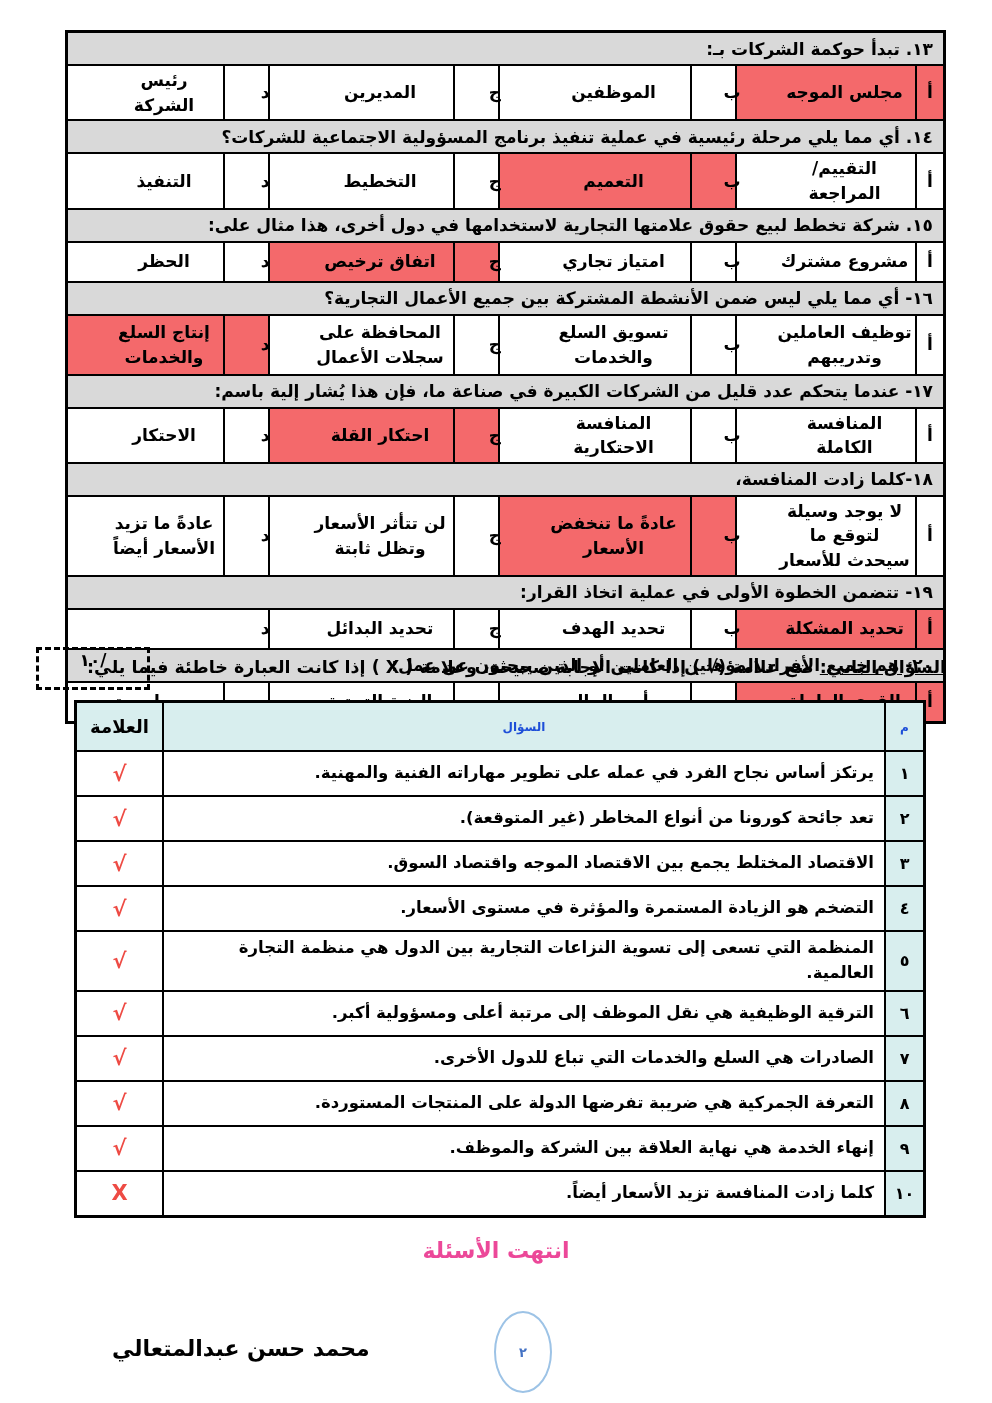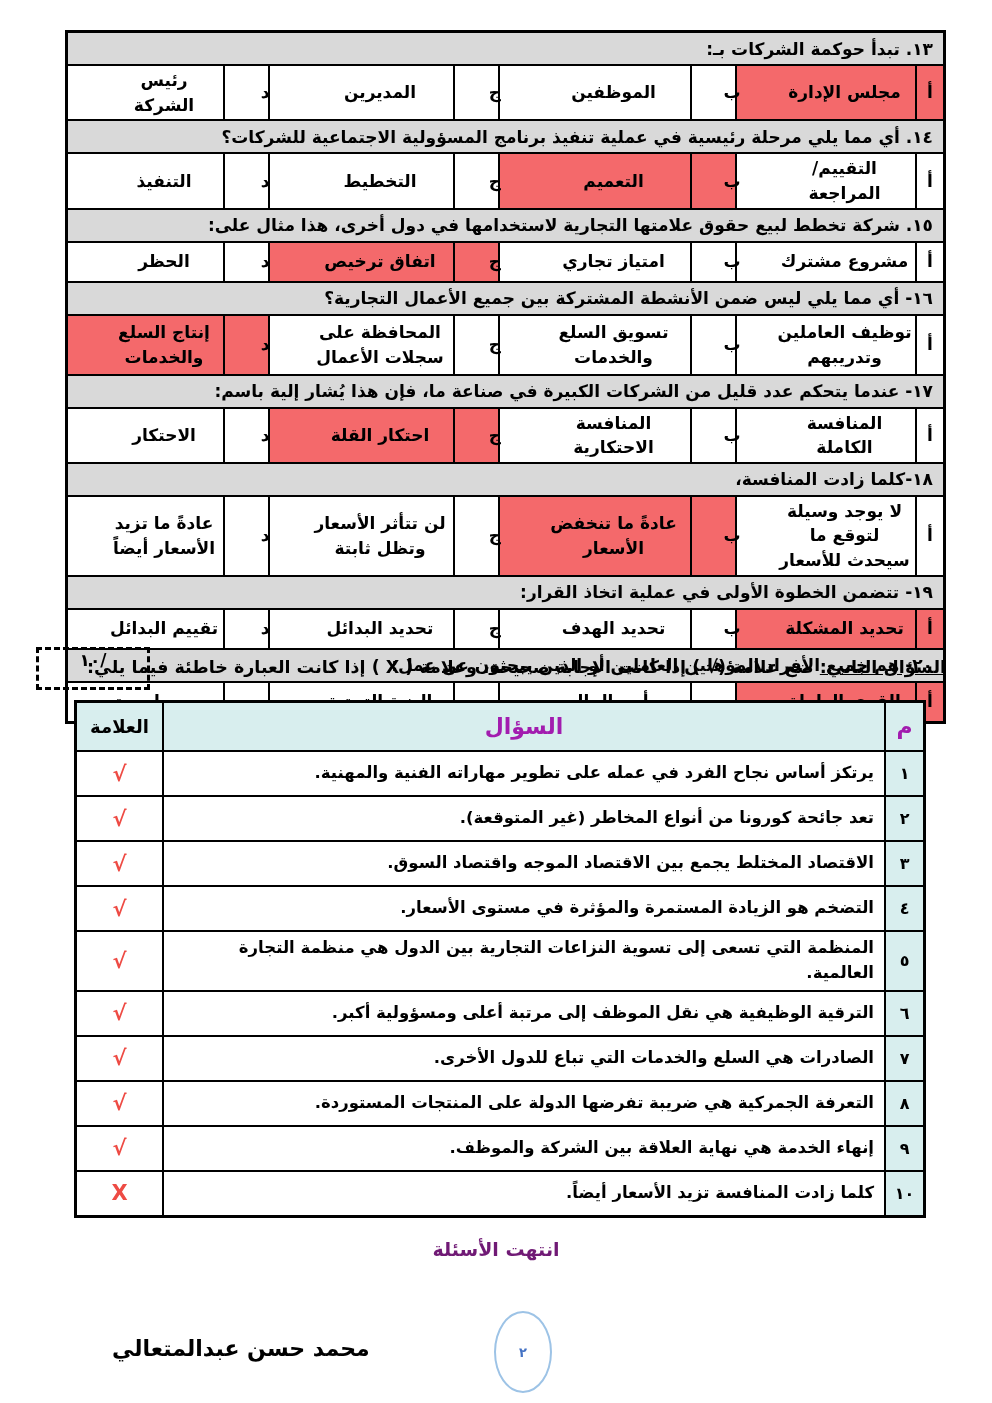--- a/index.html
+++ b/index.html
@@ -68,21 +68,21 @@
     width: 852px;
     border: 3px solid #000;
     background: #fff;
   }
   .tf-row { display: flex; min-height: 45px; }
   .tf-row + .tf-row { border-top: 2px solid #000; }
   .tf-row > div + div { border-right: 2px solid #000; }
   .tf-head { background: #d8eeee; min-height: 47px; }
   .tf-head > div {
     display: flex; align-items: center; justify-content: center;
-    font-weight: bold; font-size: 22px; color: #a21caf;
+    font-weight: bold; font-size: 12px; color: #1d4ed8;
   }
   .tf-num {
     width: 37px; background: #d8eeee;
     display: flex; align-items: center; justify-content: center;
     font-weight: bold; font-size: 16px; color: #000;
   }
   .tf-q {
     flex: 1; background: #fff;
     display: flex; align-items: center;
     padding: 4px 10px;
@@ -91,21 +91,21 @@
   }
   .tf-mark {
     width: 87px; background: #fff;
     display: flex; align-items: center; justify-content: center;
     font-weight: bold; font-size: 21px; color: #ee4b44;
   }
   
   .end-text {
     position: absolute; top: 1238px; left: 0; right: 0;
     text-align: center;
-    font-weight: bold; font-size: 19px; color: #701a75;
+    font-weight: bold; font-size: 22px; color: #ec4899;
   }
   .author {
     position: absolute; top: 1336px; left: 112px;
     font-weight: bold; font-size: 22px; color: #000;
   }
   .page-circle {
     position: absolute; top: 1311px; left: 494px;
     width: 58px; height: 82px;
     border: 2px solid #9dc3e6; border-radius: 50%;
     display: flex; align-items: center; justify-content: center;
@@ -116,21 +116,21 @@
 <body>
 
 <div class="page">
 
   <div class="mcq-table">
 
     <div class="q-block">
       <div class="q-header">١٣. تبدأ حوكمة الشركات بـ:</div>
       <div class="opt-row">
         <div class="c-la hl">أ</div>
-        <div class="c-a hl">مجلس الإدارة</div>
+        <div class="c-a hl">مجلس الموجه</div>
         <div class="c-lb">ب</div>
         <div class="c-b">الموظفين</div>
         <div class="c-lg">ج</div>
         <div class="c-g">المديرين</div>
         <div class="c-ld">د</div>
         <div class="c-d">رئيس الشركة</div>
       </div>
     </div>
 
     <div class="q-block">
@@ -206,21 +206,20 @@
     <div class="q-block">
       <div class="q-header">١٩- تتضمن الخطوة الأولى في عملية اتخاذ القرار:</div>
       <div class="opt-row">
         <div class="c-la hl">أ</div>
         <div class="c-a hl">تحديد المشكلة</div>
         <div class="c-lb">ب</div>
         <div class="c-b">تحديد الهدف</div>
         <div class="c-lg">ج</div>
         <div class="c-g">تحديد البدائل</div>
         <div class="c-ld">د</div>
-        <div class="c-d">تقييم البدائل</div>
       </div>
     </div>
 
     <div class="q-block">
       <div class="q-header">٢٠- هم جميع الأفراد المؤهلين العاملين أو الذين يبحثون عن عمل:</div>
       <div class="opt-row">
         <div class="c-la hl">أ</div>
         <div class="c-a hl">القوى العاملة</div>
         <div class="c-lb">ب</div>
         <div class="c-b">رأس المال</div>

